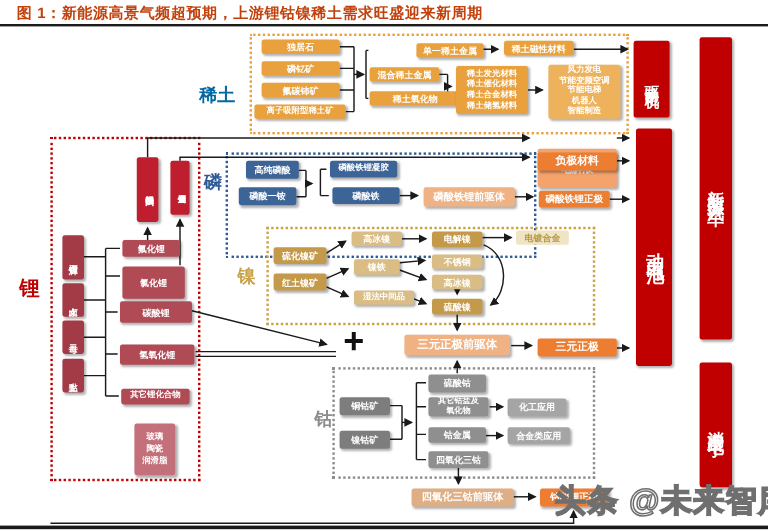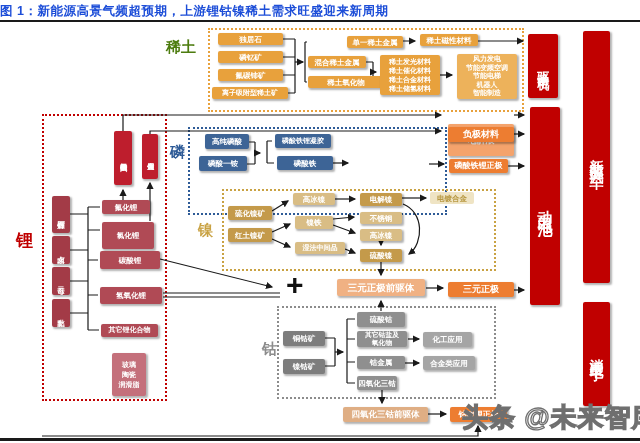--- a/index.html
+++ b/index.html
@@ -1,18 +1,18 @@
 <!DOCTYPE html>
 <html><head>
 <meta charset="utf-8">
 <style>
   html,body{margin:0;padding:0;background:#fff;}
   #canvas{position:relative;width:640px;height:443px;background:#fff;overflow:hidden;
           font-family:"Liberation Sans","DejaVu Sans",sans-serif;}
-  .title{position:absolute;left:0;top:3px;font-size:12.5px;font-weight:bold;color:#1d4ed8;letter-spacing:0.5px;}
+  .title{position:absolute;left:14px;top:3px;font-size:12.5px;font-weight:bold;color:#c2410c;letter-spacing:0.5px;}
   .hline{position:absolute;background:#1a1a1a;}
   .sec{position:absolute;border:2px dotted;z-index:1;}
   .sec-re{border-color:#E8A13C;}
   .sec-li{border-color:#C00000;}
   .sec-p{border-color:#2E5B97;}
   .sec-ni{border-color:#C9A243;}
   .sec-co{border-color:#8C8C8C;}
   .seclabel{position:absolute;font-weight:bold;z-index:3;}
   .box{position:absolute;display:flex;align-items:center;justify-content:center;text-align:center;
        color:#fff;font-weight:bold;border-radius:2px;overflow:hidden;line-height:1.2;
@@ -50,21 +50,21 @@
   <div class="title">图 1：新能源高景气频超预期，上游锂钴镍稀土需求旺盛迎来新周期</div>
   <div class="hline" style="left:0;top:20px;width:640px;height:2px;"></div>
   <div class="hline" style="left:0;top:438px;width:640px;height:3px;"></div>
 
   <div class="sec sec-re" style="left:208px;top:28px;width:312px;height:80px;"></div>
   <div class="sec sec-li" style="left:42px;top:114px;width:121px;height:283px;"></div>
   <div class="sec sec-p" style="left:188px;top:127px;width:255px;height:84px;"></div>
   <div class="sec sec-ni" style="left:222px;top:189px;width:270px;height:78px;"></div>
   <div class="sec sec-co" style="left:277px;top:306px;width:215px;height:89px;"></div>
 
-  <div class="seclabel" style="left:166px;top:38px;font-size:15px;color:#4d7c0f;">稀土</div>
+  <div class="seclabel" style="left:166px;top:70px;font-size:15px;color:#0369a1;">稀土</div>
   <div class="seclabel" style="left:16px;top:229px;font-size:17px;color:#C00000;">锂</div>
   <div class="seclabel" style="left:170px;top:143px;font-size:15px;color:#2E5B97;">磷</div>
   <div class="seclabel" style="left:198px;top:221px;font-size:15px;color:#C9A243;">镍</div>
   <div class="seclabel" style="left:262px;top:340px;font-size:15px;color:#8C8C8C;">钴</div>
 
   <svg class="wires" width="640" height="443">
     <defs>
       <marker id="ar" markerWidth="7" markerHeight="7" refX="5" refY="3" orient="auto">
         <path d="M0,0 L6,3 L0,6 Z" fill="#1a1a1a"></path>
       </marker>
@@ -156,39 +156,40 @@
   <div class="box li-v vtext" style="left:114px;top:131px;width:18px;height:54px;font-size:7px;">六氟磷酸锂</div>
   <div class="box li-v vtext" style="left:142px;top:134px;width:16px;height:45px;font-size:7px;">金属锂</div>
   <div class="box li-app pre" style="left:112px;top:353px;width:34px;height:43px;font-size:7px;line-height:10px;">玻璃
 陶瓷
 润滑脂</div>
 
   <div class="box p-box" style="left:205px;top:134px;width:44px;height:15px;font-size:7.5px;">高纯磷酸</div>
   <div class="box p-box" style="left:199px;top:156px;width:48px;height:15px;font-size:7.5px;">磷酸一铵</div>
   <div class="box p-box" style="left:275px;top:134px;width:56px;height:14px;font-size:7px;">磷酸铁锂凝胶</div>
   <div class="box p-box" style="left:277px;top:156px;width:56px;height:14px;font-size:7.5px;">磷酸铁</div>
+  <div class="box salmon" style="left:353px;top:156px;width:76px;height:16px;font-size:8.5px;">磷酸铁锂前驱体</div>
 
   <div class="box ni-d" style="left:228px;top:206px;width:44px;height:14px;font-size:7.5px;">硫化镍矿</div>
   <div class="box ni-d" style="left:228px;top:228px;width:44px;height:14px;font-size:7.5px;">红土镍矿</div>
   <div class="box ni-l" style="left:293px;top:193px;width:42px;height:12px;font-size:7.5px;">高冰镍</div>
   <div class="box ni-l" style="left:295px;top:216px;width:38px;height:13px;font-size:7.5px;">镍铁</div>
   <div class="box ni-l" style="left:295px;top:242px;width:50px;height:12px;font-size:7px;">湿法中间品</div>
   <div class="box ni-d" style="left:360px;top:193px;width:42px;height:13px;font-size:7.5px;">电解镍</div>
   <div class="box ni-l" style="left:360px;top:212px;width:42px;height:12px;font-size:7.5px;">不锈钢</div>
   <div class="box ni-l" style="left:360px;top:229px;width:42px;height:12px;font-size:7.5px;">高冰镍</div>
   <div class="box ni-d" style="left:360px;top:249px;width:42px;height:13px;font-size:7.5px;">硫酸镍</div>
   <div class="box ni-xl" style="left:430px;top:192px;width:44px;height:12px;font-size:7.5px;box-shadow:none;">电镀合金</div>
 
   <div class="box co-ore" style="left:283px;top:331px;width:42px;height:15px;font-size:7.5px;">铜钴矿</div>
   <div class="box co-ore" style="left:283px;top:359px;width:42px;height:15px;font-size:7.5px;">镍钴矿</div>
   <div class="box co-p" style="left:357px;top:312px;width:48px;height:15px;font-size:7.5px;">硫酸钴</div>
   <div class="box co-p pre" style="left:357px;top:331px;width:50px;height:16px;font-size:6.8px;line-height:8px;">其它钴盐及
 氧化物</div>
   <div class="box co-p" style="left:357px;top:356px;width:48px;height:13px;font-size:7.5px;">钴金属</div>
-  <div class="box co-p" style="left:357px;top:376px;width:40px;height:14px;font-size:7.5px;">四氧化三钴</div>
+  <div class="box co-p" style="left:357px;top:376px;width:50px;height:14px;font-size:7.5px;">四氧化三钴</div>
   <div class="box co-app" style="left:423px;top:332px;width:49px;height:15px;font-size:7.5px;">化工应用</div>
   <div class="box co-app" style="left:423px;top:356px;width:52px;height:14px;font-size:7.5px;">合金类应用</div>
 
   <div class="plus" style="left:286px;top:268px;">+</div>
   <div class="box acc-light" style="left:448px;top:124px;width:66px;height:32px;font-size:9px;">电解液</div>
   <div class="box acc" style="left:448px;top:127px;width:66px;height:15px;font-size:9px;">负极材料</div>
   <div class="box acc" style="left:449px;top:159px;width:59px;height:14px;font-size:8px;">磷酸铁锂正极</div>
   <div class="box salmon" style="left:337px;top:279px;width:88px;height:17px;font-size:9.5px;">三元正极前驱体</div>
   <div class="box acc" style="left:448px;top:282px;width:66px;height:15px;font-size:9px;text-align:center;">三元正极</div>
   <div class="box lco-pre" style="left:343px;top:407px;width:85px;height:15px;font-size:8.5px;">四氧化三钴前驱体</div>

